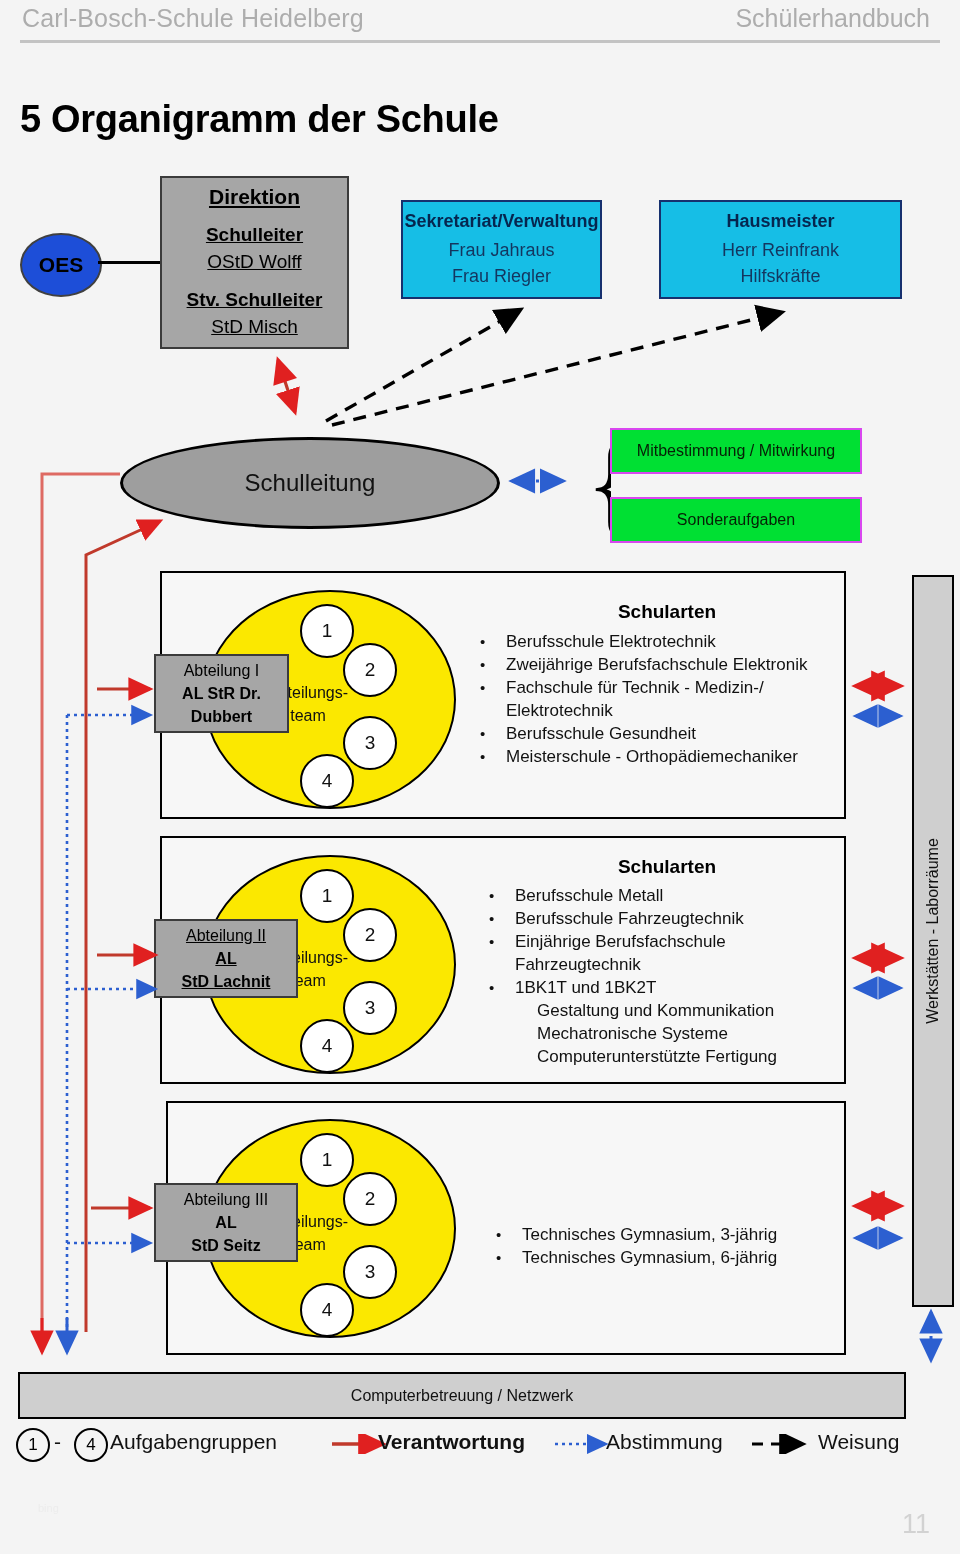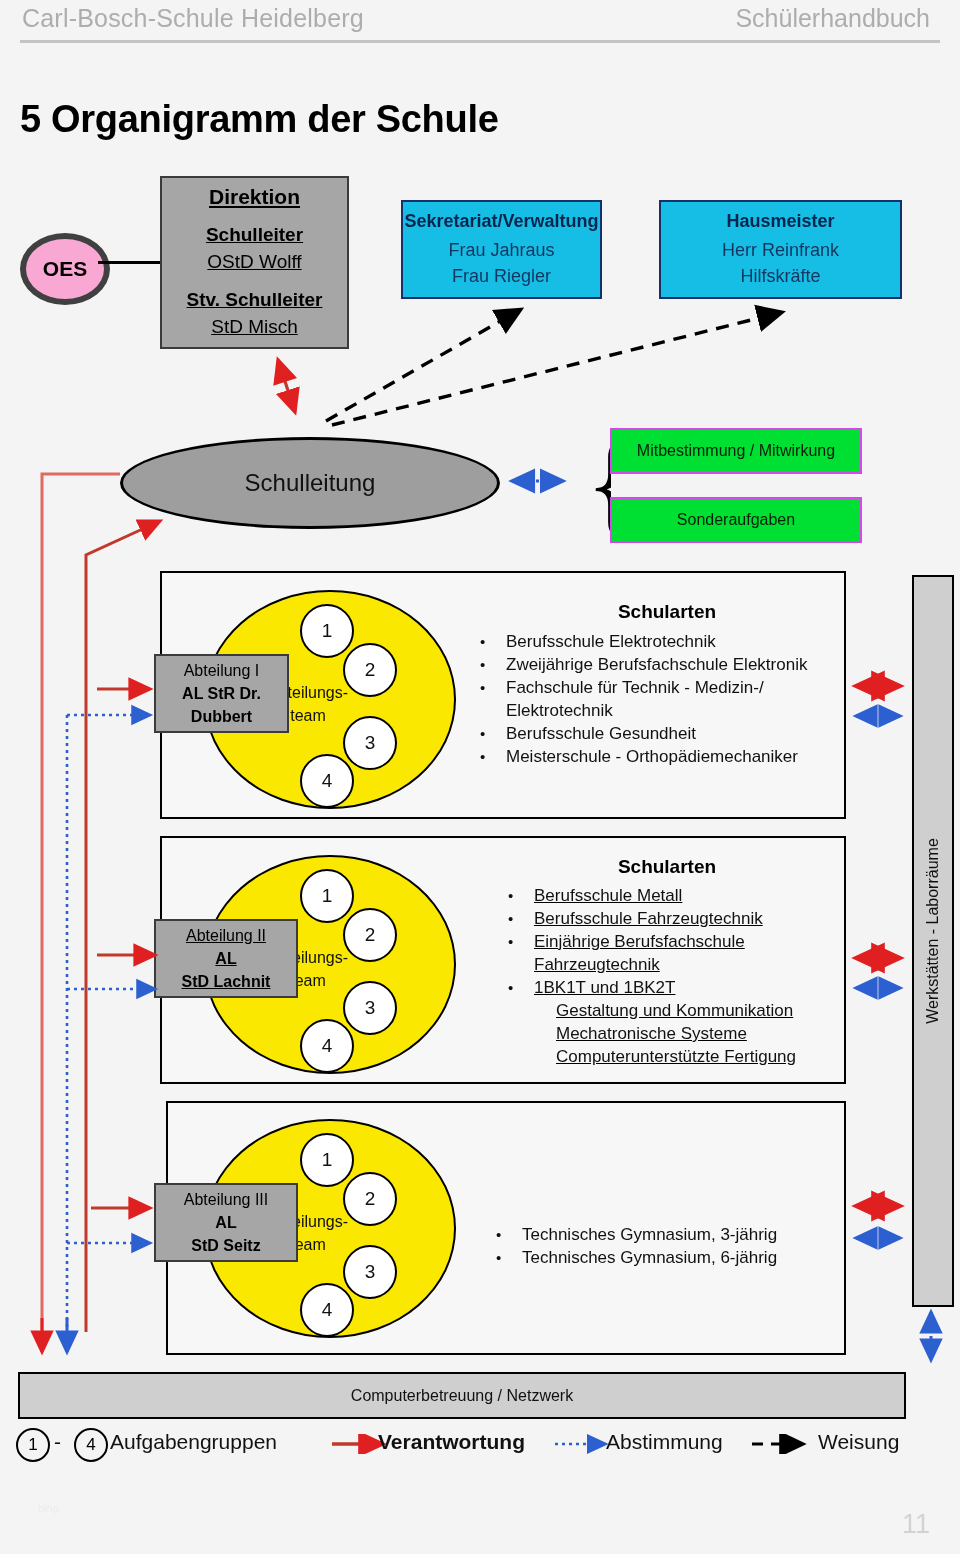--- a/index.html
+++ b/index.html
@@ -40,21 +40,21 @@
     display:flex;flex-direction:column;align-items:center;justify-content:center;
   }
   .greenbox{
     background:#00e033;border:2px solid #d946ef;
     display:flex;align-items:center;justify-content:center;
   }
   .line-b{font-weight:bold;}
   
   #oes{
     position:absolute;left:20px;top:233px;width:78px;height:60px;
-    border:6px solid #404040;border-radius:50%;background:#f9a8d4;
+    border:2px solid #404040;border-radius:50%;background:#1d4ed8;
     display:flex;align-items:center;justify-content:center;
     font-size:21px;font-weight:bold;
   }
   #oes-connector{position:absolute;left:98px;top:261px;width:62px;height:3px;background:#000;}
   
   #direktion{left:160px;top:176px;width:189px;height:173px;text-decoration:underline;}
   #direktion .t{font-size:19px;line-height:27px;}
   #dir-title{font-size:21px;font-weight:bold;margin-bottom:12px;}
   
   #sekretariat{left:401px;top:200px;width:201px;height:99px;}
@@ -244,21 +244,21 @@
   <div class="teamlabel" style="left:91px;top:108px;width:110px;">
     <div>Abteilungs-</div>
     <div>team</div>
   </div>
   <div class="abtbox" style="left:-8px;top:81px;width:140px;height:75px;text-decoration:underline;">
     <div>Abteilung II</div>
     <div class="line-b">AL</div>
     <div class="line-b">StD Lachnit</div>
   </div>
   <div class="schulhd" style="left:340px;top:18px;width:330px;text-align:center;">Schularten</div>
-  <div class="schullist" style="left:338px;top:46px;width:360px;text-decoration:underline;">
+  <div class="schullist" style="left:319px;top:46px;width:360px;">
     <div class="li bul">Berufsschule Metall</div>
     <div class="li bul">Berufsschule Fahrzeugtechnik</div>
     <div class="li bul">Einjährige Berufsfachschule</div>
     <div class="li">Fahrzeugtechnik</div>
     <div class="li bul">1BK1T und 1BK2T</div>
     <div class="li sub">Gestaltung und Kommunikation</div>
     <div class="li sub">Mechatronische Systeme</div>
     <div class="li sub">Computerunterstützte Fertigung</div>
   </div>
 </div>

